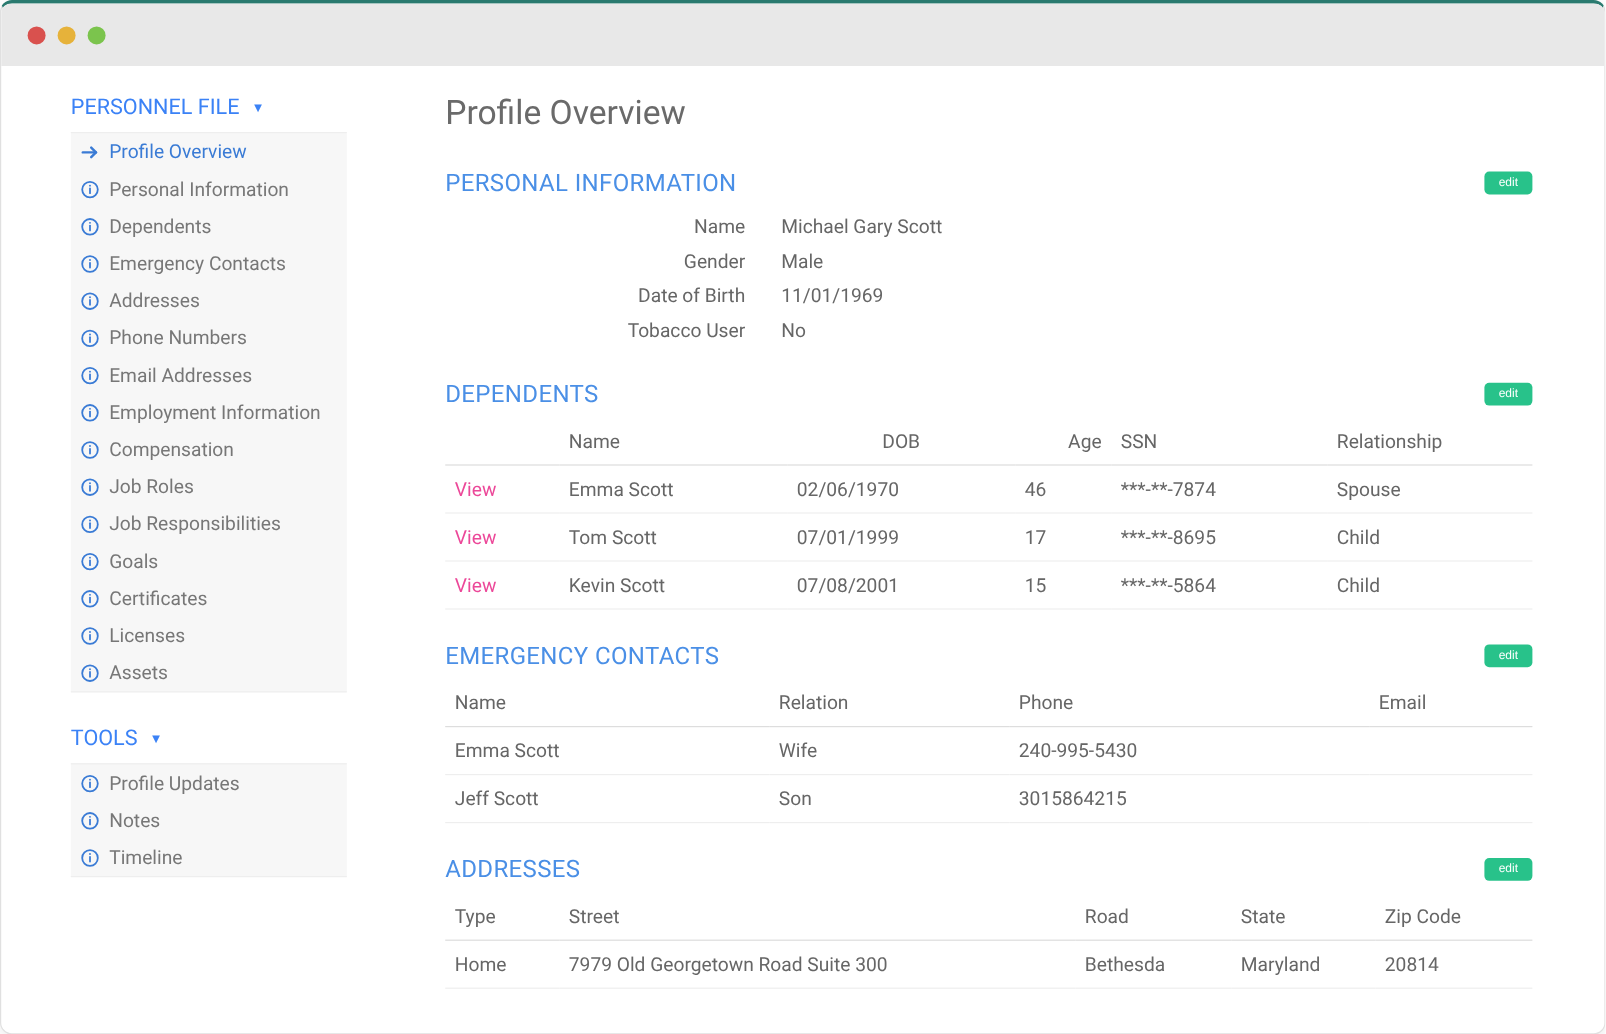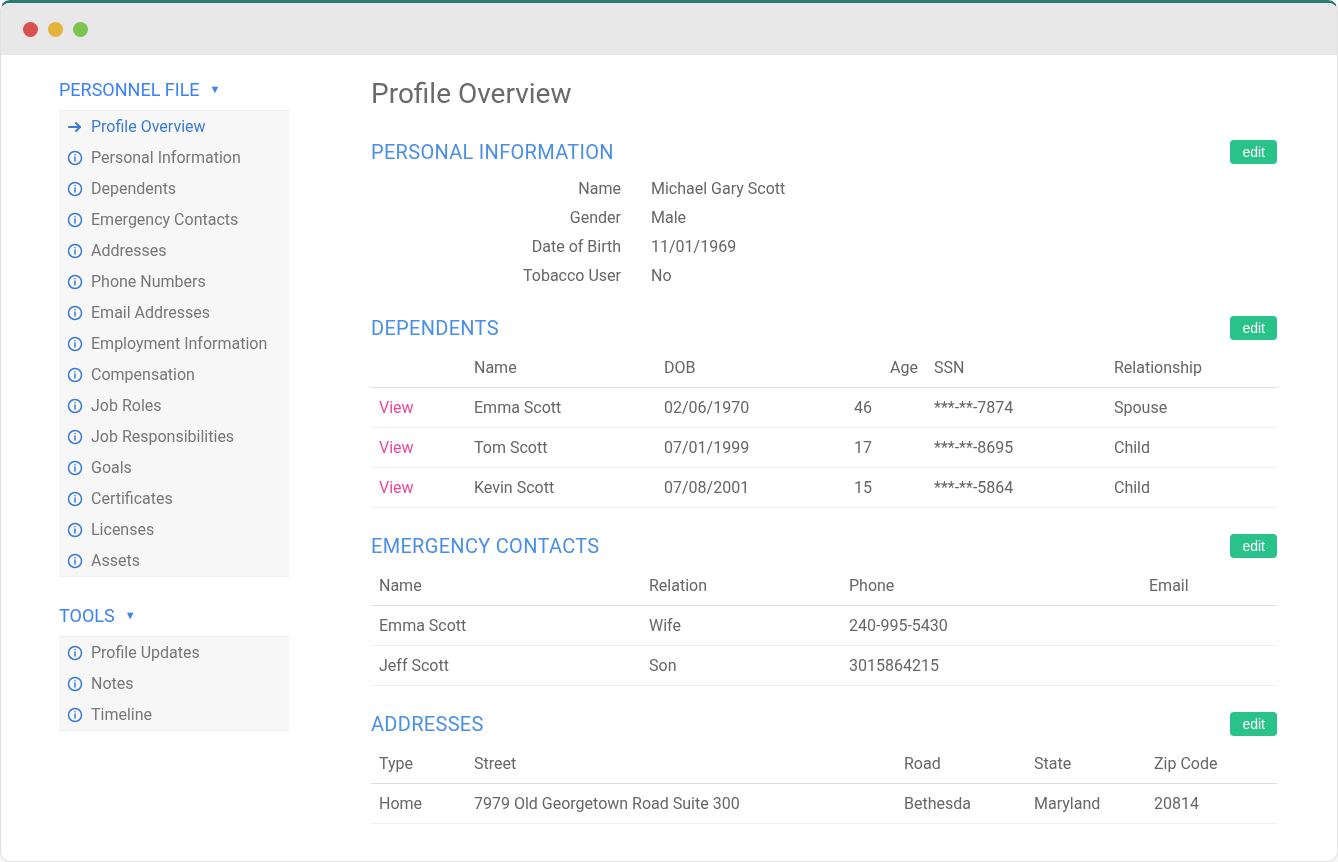--- a/index.html
+++ b/index.html
@@ -108,21 +108,21 @@
     color: #4a8fe6;
     font-weight: 400;
     letter-spacing: 0.3px;
   }
   .edit-btn {
     background: #28c28a;
     color: #fff;
     border: none;
     border-radius: 4px;
     padding: 4px 12px;
-    font-size: 14px;
+    font-size: 10px;
     cursor: pointer;
   }
 
   
   .kv-rows { margin-top: 10px; }
   .kv-row {
     display: flex;
     padding: 5px 0;
     font-size: 16px;
     color: #666;
@@ -396,21 +396,21 @@
       <section class="section">
         <div class="section-header">
           <div class="section-title">DEPENDENTS</div>
           <button class="edit-btn">edit</button>
         </div>
         <table class="data">
           <thead>
               <tr id="dep-head">
                 <th style="width: 95px;"></th>
                 <th style="width: 190px;">Name</th>
-                <th style="width: 190px;">DOB</th>
+                <th style="width: 190px; text-align: center;">DOB</th>
                 <th style="width: 80px; text-align: right;">Age</th>
                 <th style="width: 180px;">SSN</th>
                 <th>Relationship</th>
               </tr>
             </thead>
           <tbody id="dep-body">
               <tr>
                 <td><span class="link">View</span></td>
                 <td>Emma Scott</td>
                 <td>02/06/1970</td>

